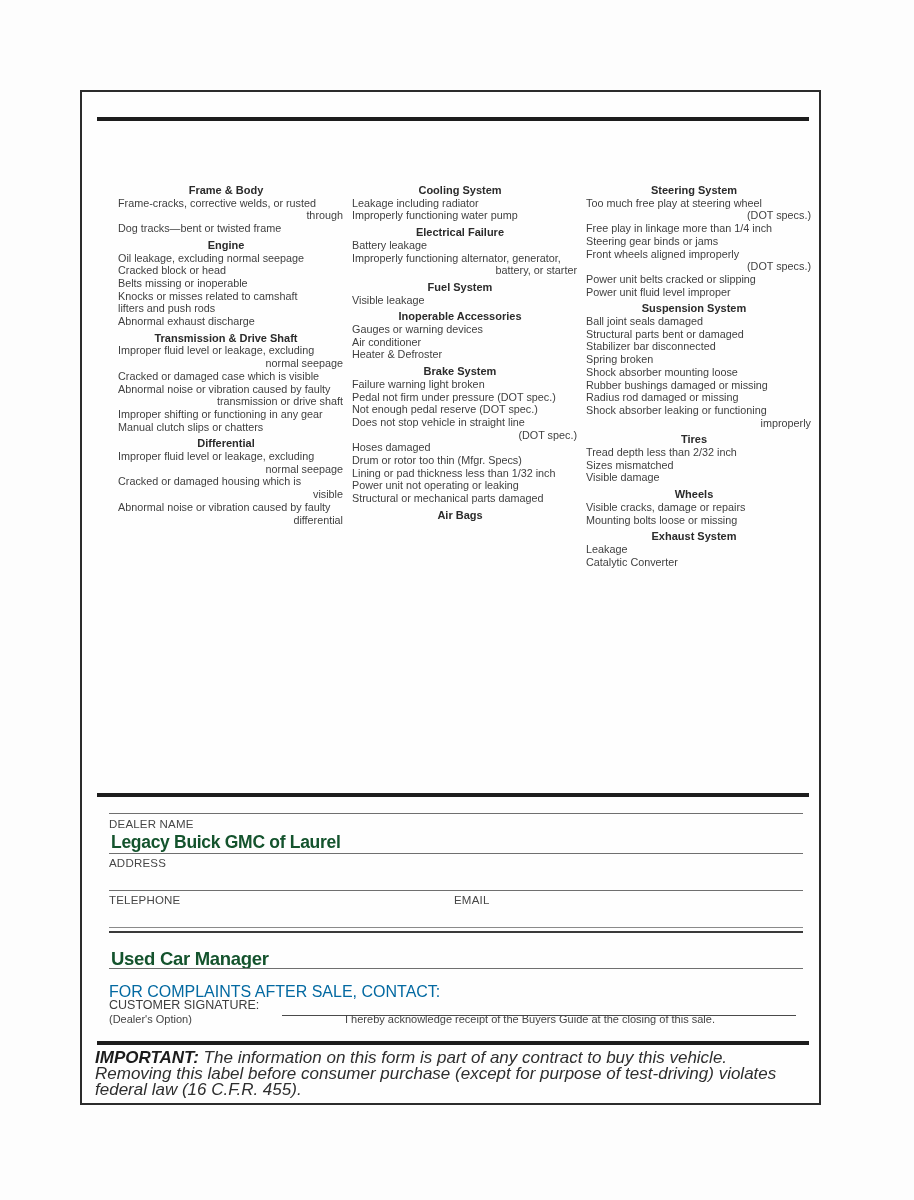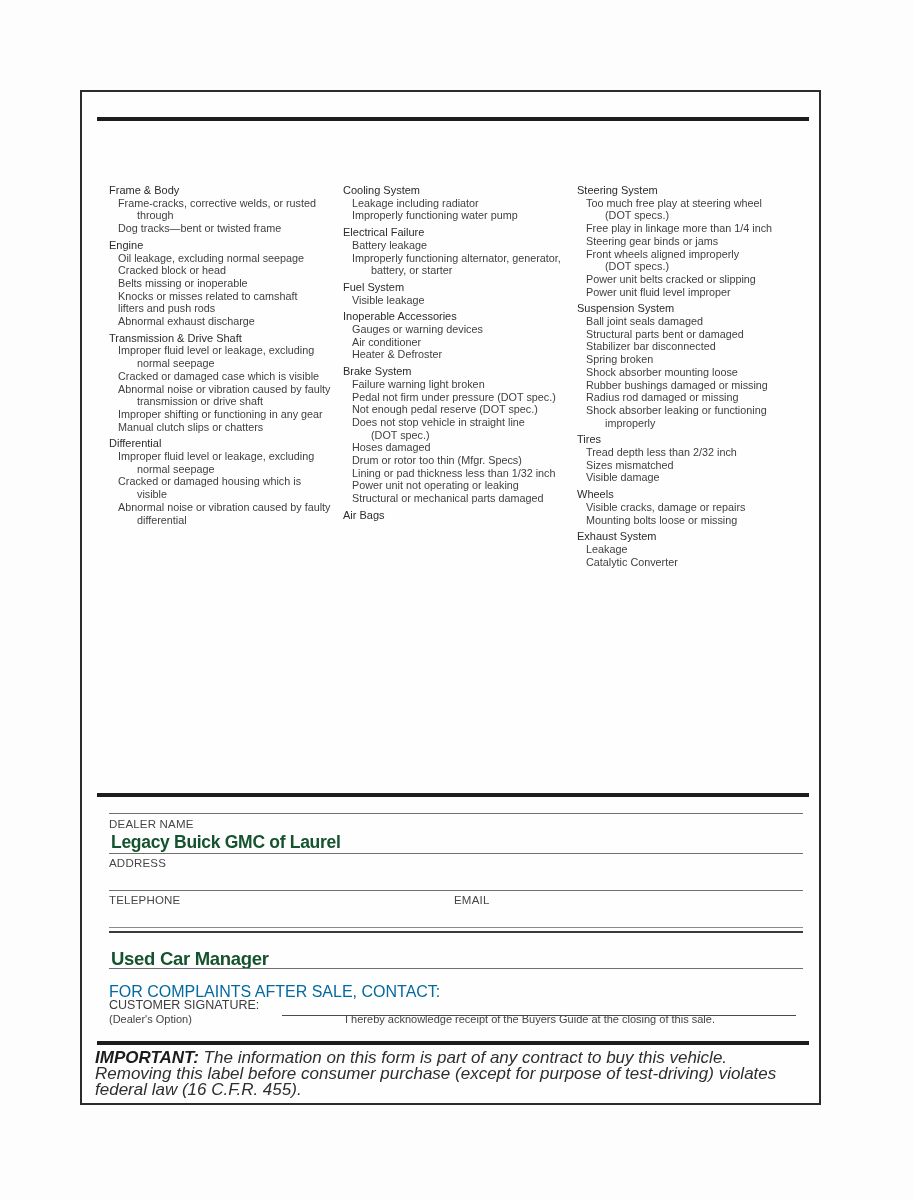--- a/index.html
+++ b/index.html
@@ -43,34 +43,35 @@
     font-size: 12px; color: #383838;
   }
 
   .cols {
     position: absolute;
     left: 27px; top: 92px;
     display: flex;
   }
   .col { width: 234px; }
   .defect-heading {
-    font-size: 11px; font-weight: normal;
+    font-size: 11px; font-weight: bold;
     color: #2b2b2b;
     line-height: 12.7px;
     margin-top: 4px;
+    text-align: center;
   }
   .col > .defect-heading:first-child { margin-top: 0; }
   .defect-line {
     font-size: 10.8px;
     color: #3f3f3f;
     line-height: 12.7px;
     white-space: nowrap;
   }
   .indent-1 { padding-left: 9px; }
-  .indent-2 { padding-left: 28px; }
+  .indent-2 { padding-left: 28px; text-align: right; }
 
   .form-label {
     font-size: 11.5px;
     color: #464646;
     letter-spacing: 0.2px;
   }
   .form-value {
     font-size: 17.5px;
     font-weight: bold;
     color: #14532d;

